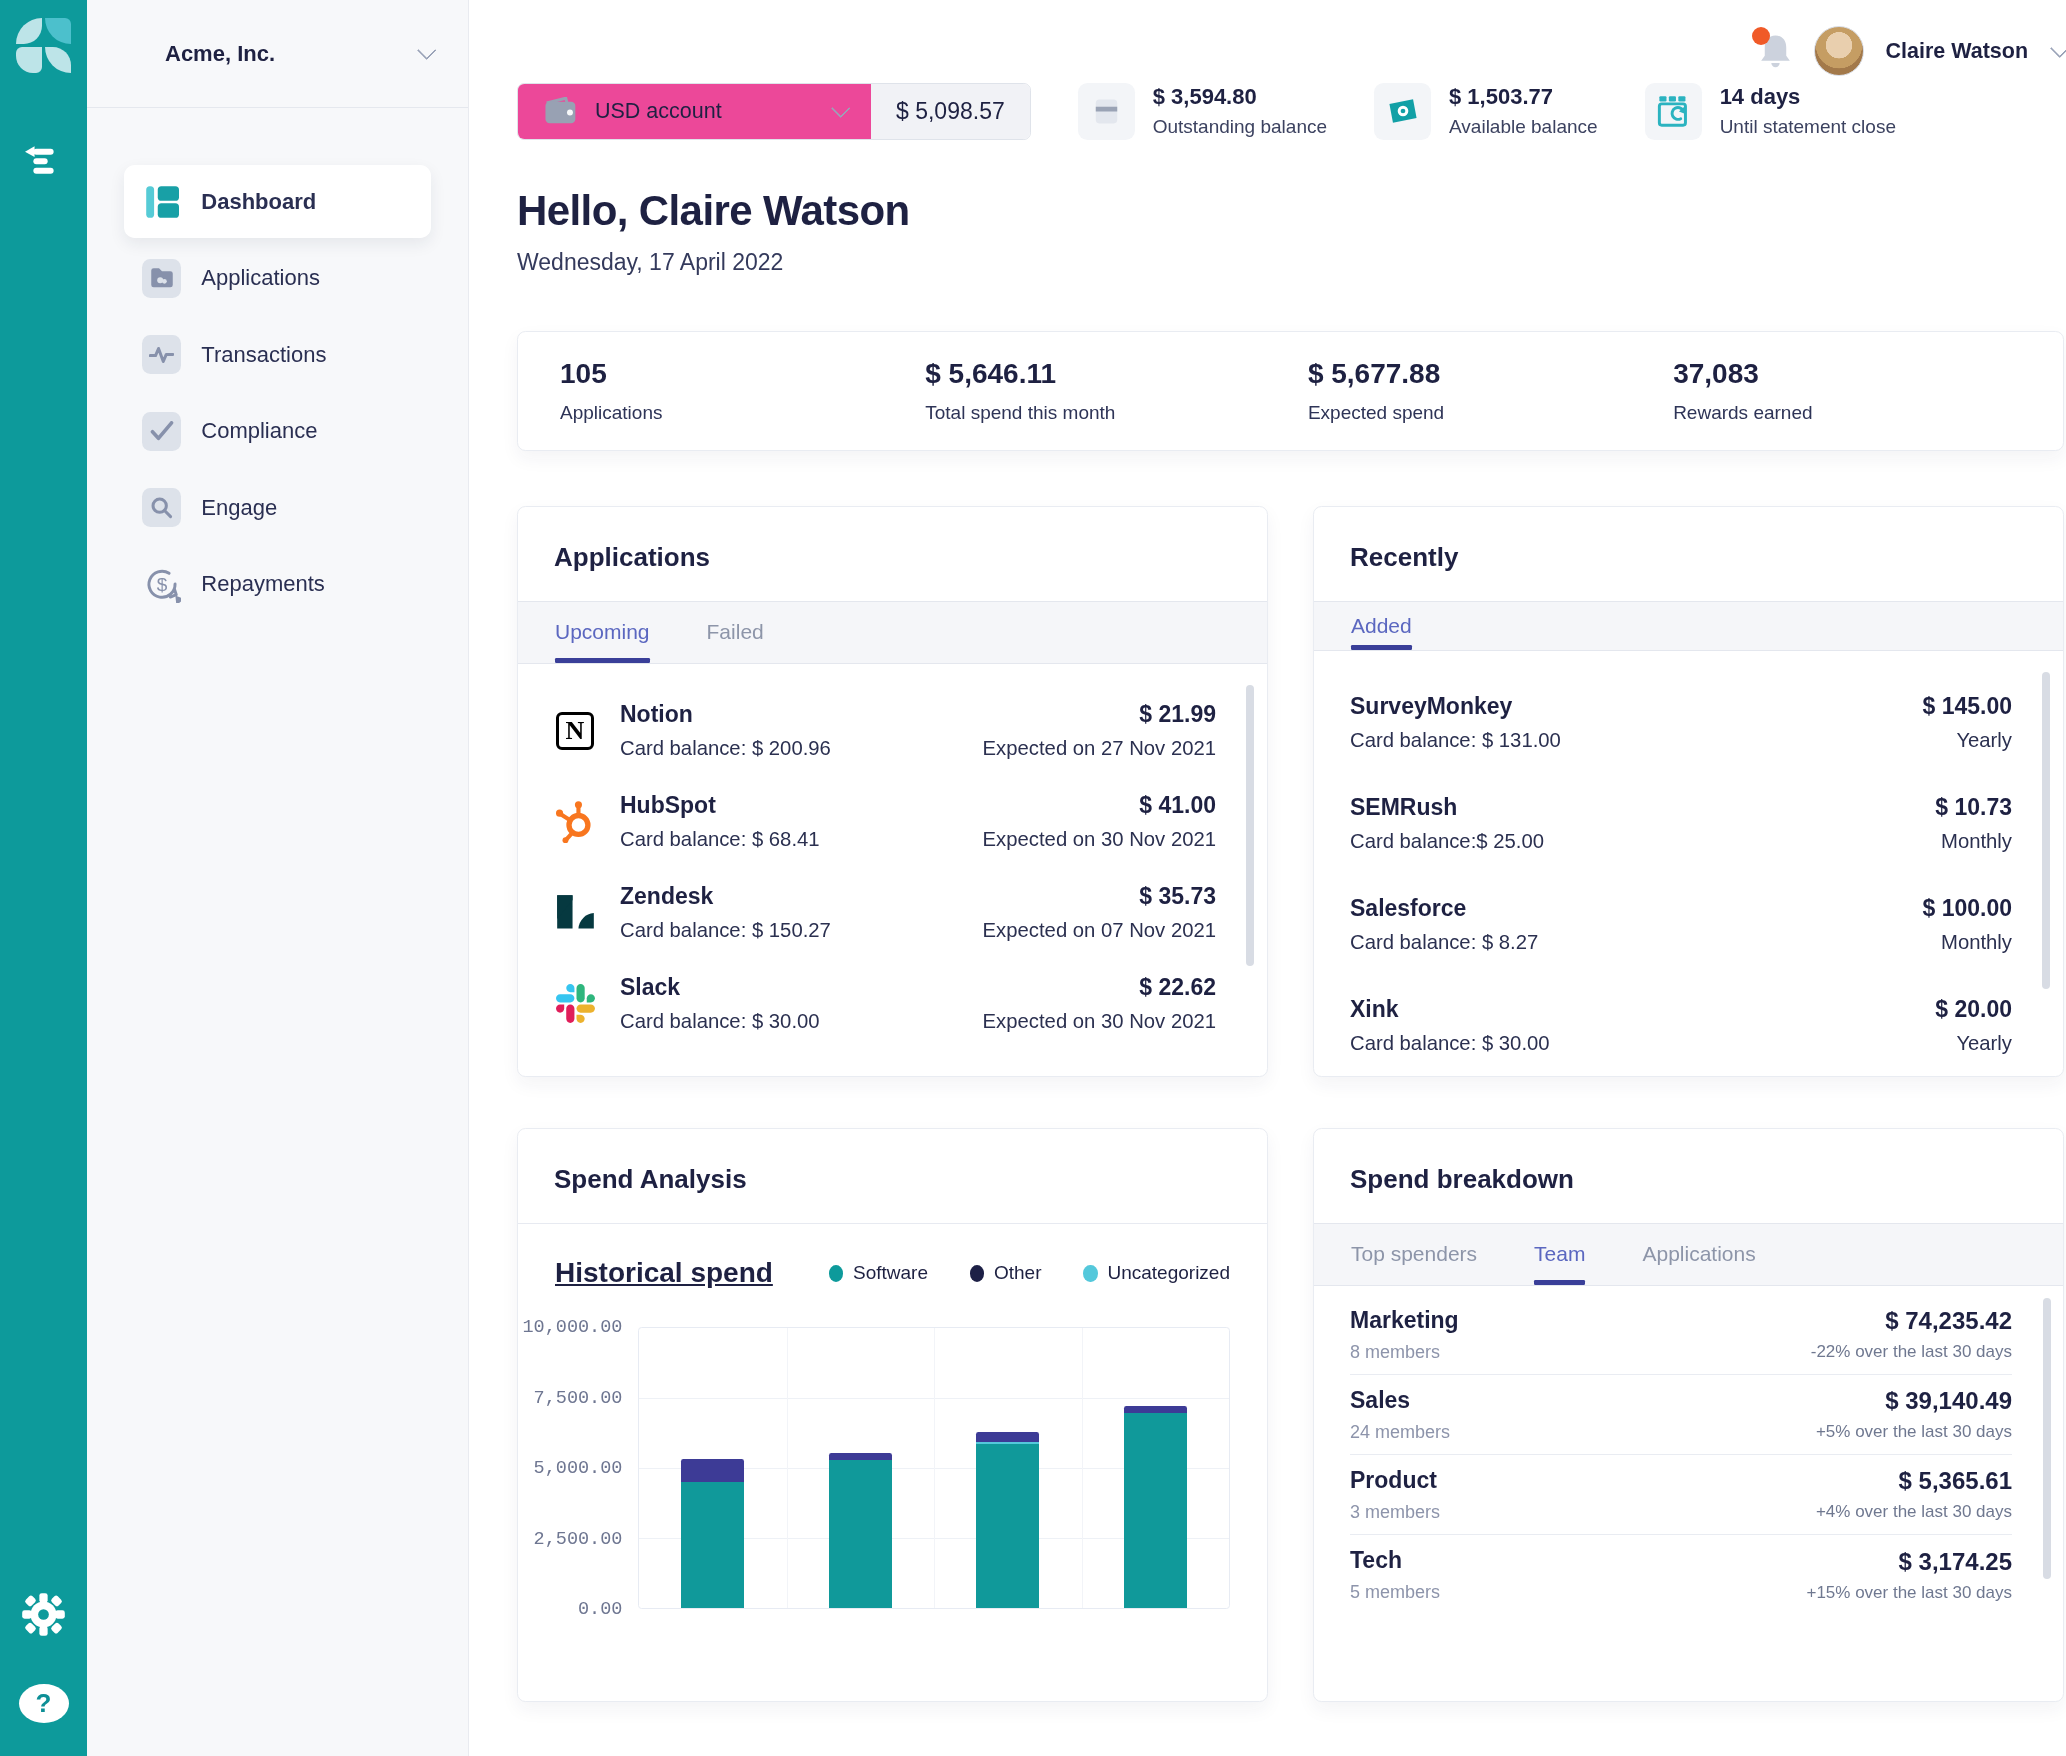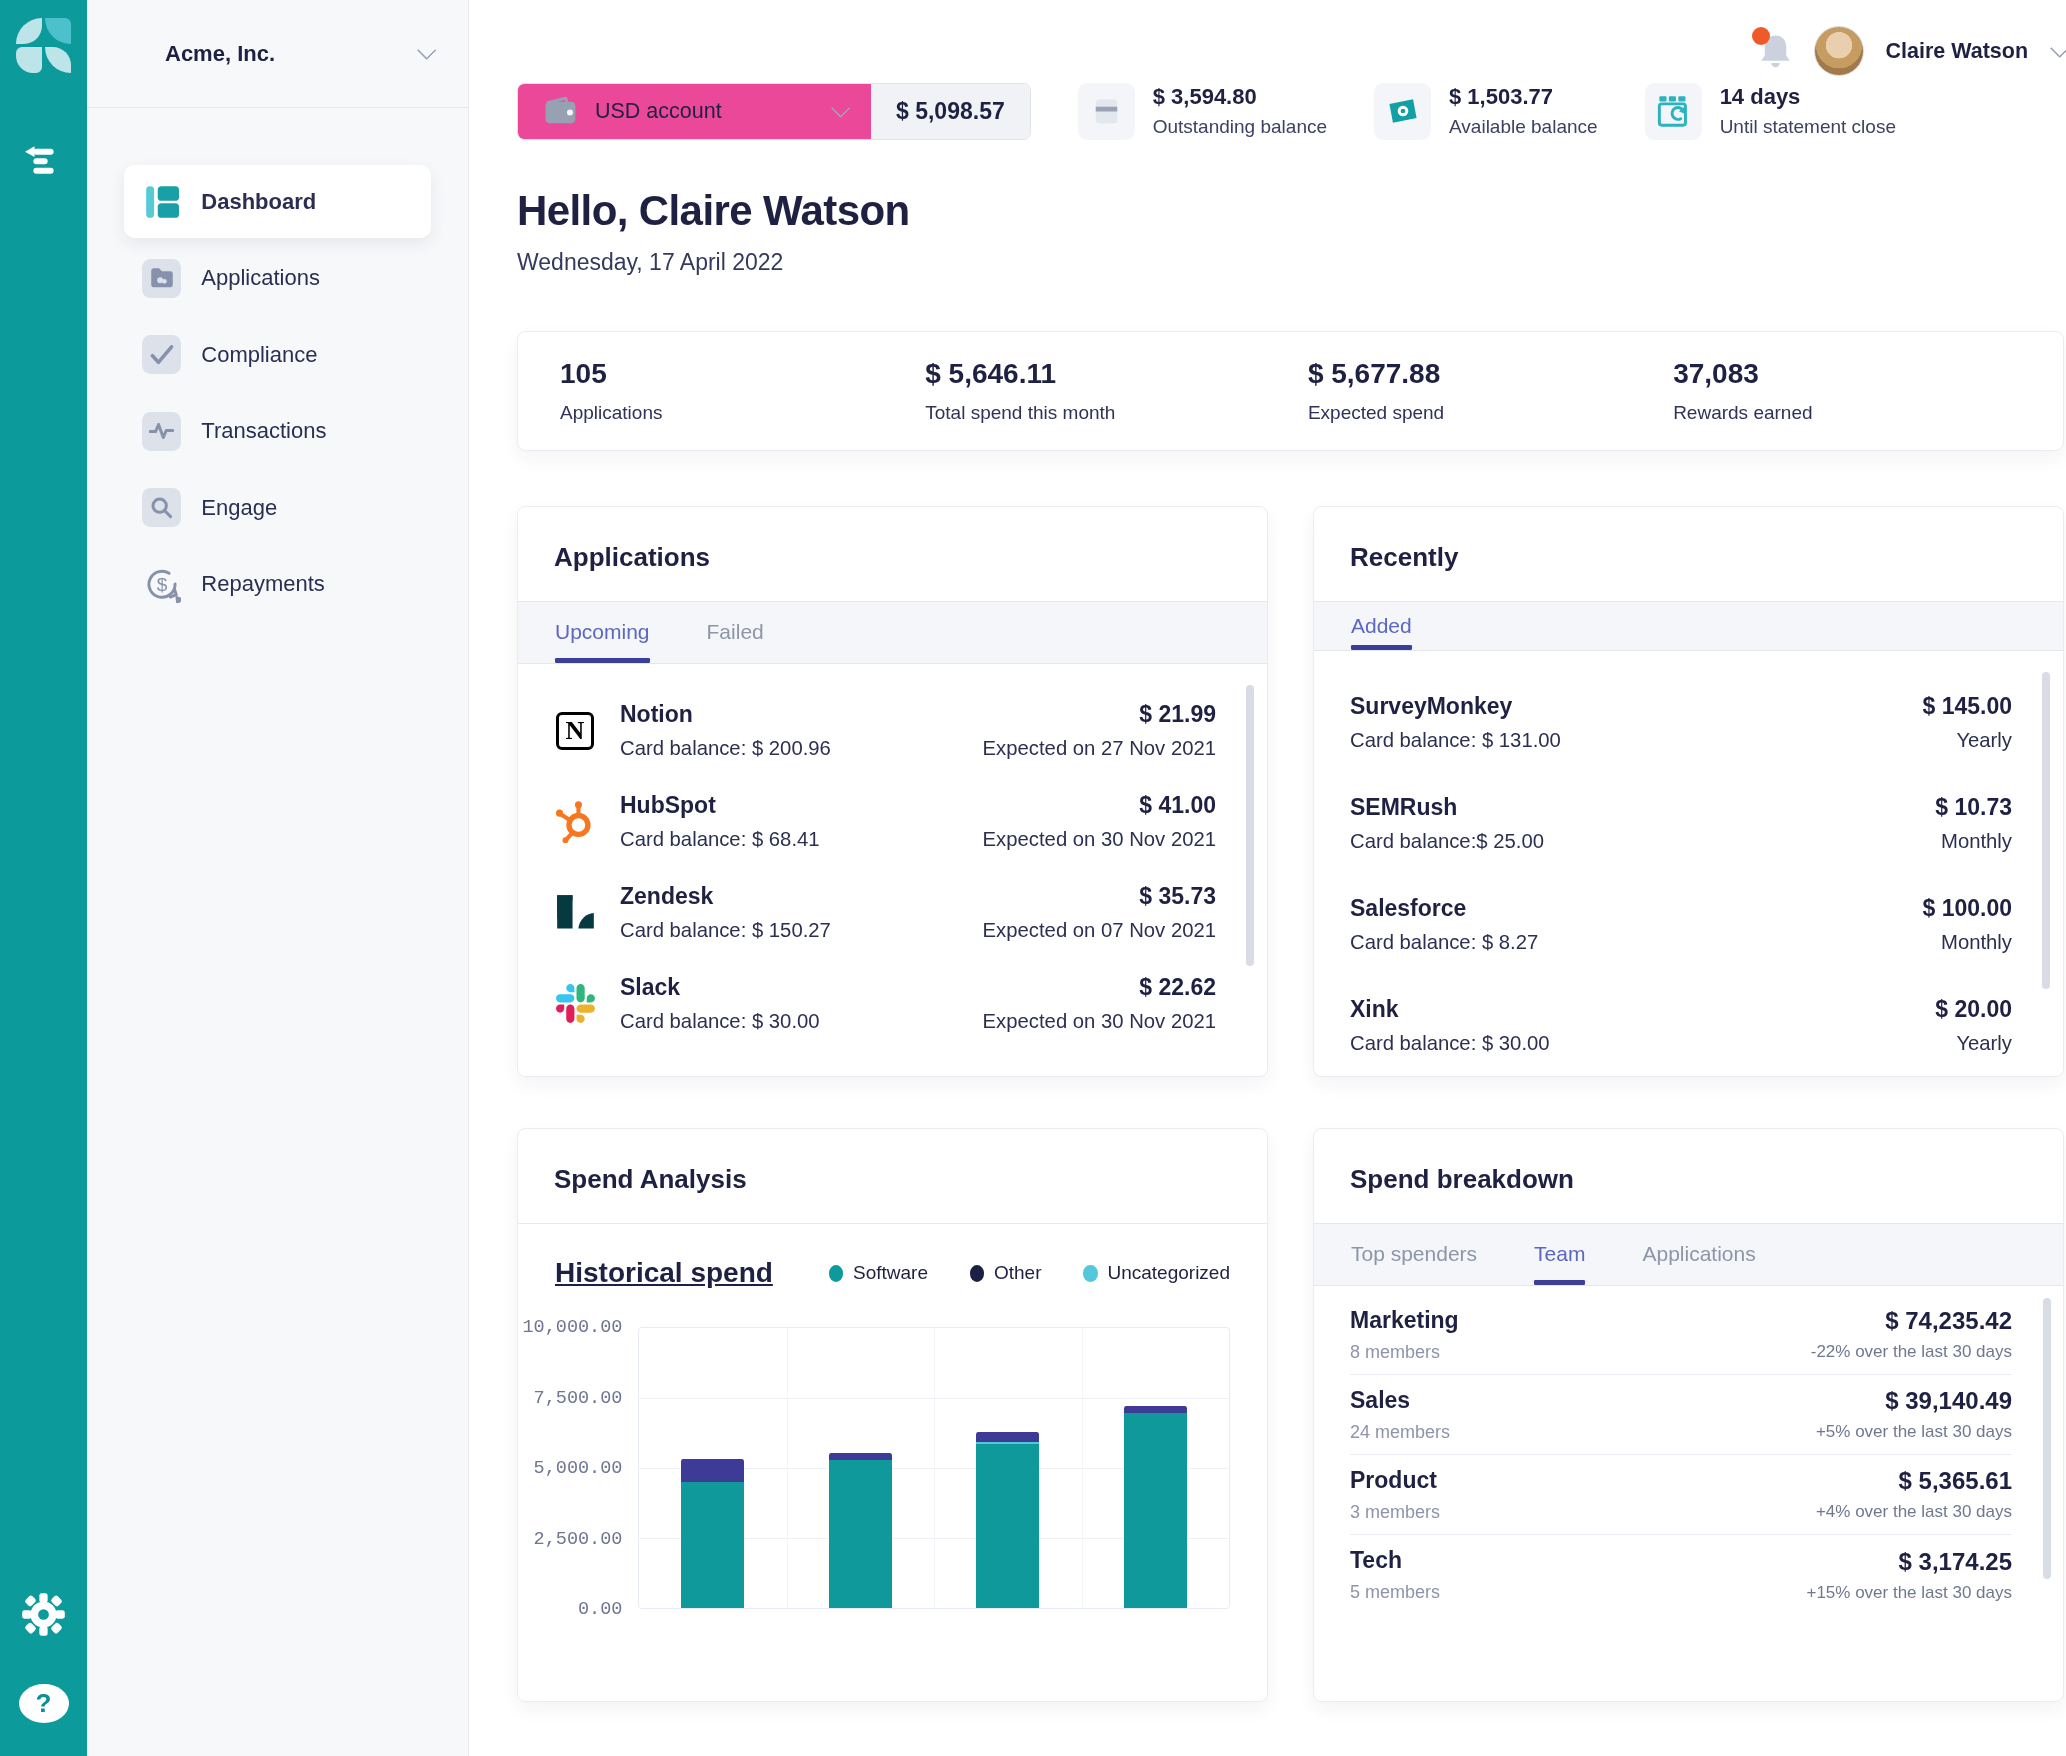--- a/index.html
+++ b/index.html
@@ -43,21 +43,21 @@
   .bell .dot { position:absolute; top:-4.8px; left:-6px; width:18px; height:18px; border-radius:50%; background:#f05a28; }
   .avatar { width:50px; height:50px; border-radius:50%; cursor:pointer;
             background:radial-gradient(circle at 50% 38%, #e9cfae 0 34%, #c59d63 35% 60%, #a3794a 61% 100%);
             border:0.6px solid #d8dce4; }
   .user-name { font-size:21.5px; font-weight:bold; color:#1e2142; cursor:pointer; }
 
   .accountbar { display:flex; align-items:center; margin-top:4.8px; }
   .acct-select { display:flex; align-items:stretch; border:0.6px solid #dfe3ea; border-radius:7.2px; overflow:hidden; height:57px; cursor:pointer; }
   .acct-main { display:flex; align-items:center; gap:17px; padding:0 26px; background:#ec4899; width:353px; }
   .acct-label { font-size:21.5px; color:#1e2142; flex:1; }
-  .acct-balance { background:#f1f2f6; display:flex; align-items:center; padding:0 25px; font-size:23px; font-weight:bold; color:#1e2142; }
+  .acct-balance { background:#f1f2f6; display:flex; align-items:center; padding:0 25px; font-size:23px; font-weight:normal; color:#1e2142; }
   .topstat { display:flex; align-items:center; gap:18px; margin-left:47px; }
   .topstat .tile { width:57px; height:57px; border-radius:9.6px; background:#f3f5f8; display:flex; align-items:center; justify-content:center; }
   .topstat .tv { font-size:22px; font-weight:bold; color:#1e2142; margin-bottom:6px; }
   .topstat .tl { font-size:19px; color:#3c4260; }
 
   .hello { margin-top:47px; font-size:42px; font-weight:bold; color:#1e2142; letter-spacing:-0.6px; }
   .hello-date { margin-top:14.4px; font-size:23px; color:#343a5c; }
 
   .summary-card { margin-top:55px; height:120px; background:#fff; border:0.6px solid #e9ecf2; border-radius:8.4px;
                   box-shadow:0 7.2px 18px rgba(35,41,73,.05); display:grid; grid-template-columns:1.05fr 1.1fr 1.05fr 1fr;
@@ -183,33 +183,33 @@
             <svg width="24" height="21.5" viewBox="0 0 40 36">
               <path d="M2 6 a4 4 0 0 1 4-4 h9 l5 5 h14 a4 4 0 0 1 4 4 v19 a4 4 0 0 1-4 4 H6 a4 4 0 0 1-4-4 Z" fill="#8791ab"></path>
               <circle cx="17" cy="22" r="5" fill="#dde2ea"></circle>
               <circle cx="24" cy="24" r="4" fill="#dde2ea"></circle>
             </svg>
           </span>
                  <span>Applications</span>
         </div>
         <div class="nav-item">
           <span class="icon-tile">
+            <svg width="25" height="18" viewBox="0 0 42 30">
+              <polyline points="2,16 11,16 16,4 24,26 29,14 40,14" fill="none" stroke="#8791ab" stroke-width="5" stroke-linecap="round" stroke-linejoin="round"></polyline>
+            </svg>
+          </span>
+                 <span>Transactions</span>
+        </div>
+        <div class="nav-item">
+          <span class="icon-tile">
             <svg width="24" height="20.3" viewBox="0 0 40 34">
               <polyline points="4,18 14,29 36,3" fill="none" stroke="#8791ab" stroke-width="6" stroke-linecap="round" stroke-linejoin="round"></polyline>
             </svg>
           </span>
                  <span>Compliance</span>
-        </div>
-        <div class="nav-item">
-          <span class="icon-tile">
-            <svg width="25" height="18" viewBox="0 0 42 30">
-              <polyline points="2,16 11,16 16,4 24,26 29,14 40,14" fill="none" stroke="#8791ab" stroke-width="5" stroke-linecap="round" stroke-linejoin="round"></polyline>
-            </svg>
-          </span>
-                 <span>Transactions</span>
         </div>
         <div class="nav-item">
           <span class="icon-tile">
             <svg width="23" height="23" viewBox="0 0 38 38">
               <circle cx="16" cy="16" r="11" fill="none" stroke="#8791ab" stroke-width="5"></circle>
               <line x1="24" y1="24" x2="34" y2="34" stroke="#8791ab" stroke-width="5" stroke-linecap="round"></line>
             </svg>
           </span>
                  <span>Engage</span>
         </div>

